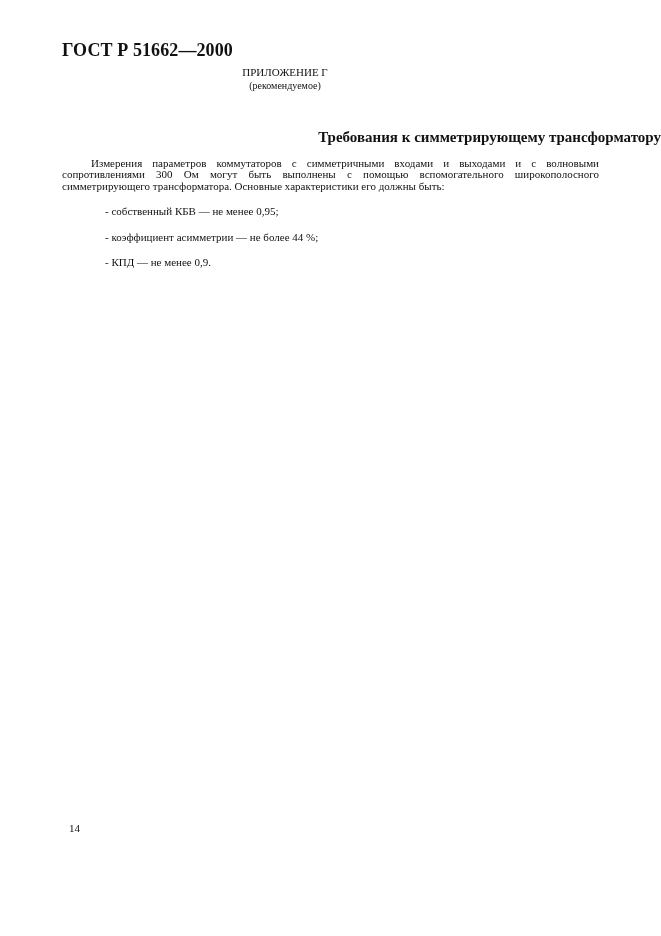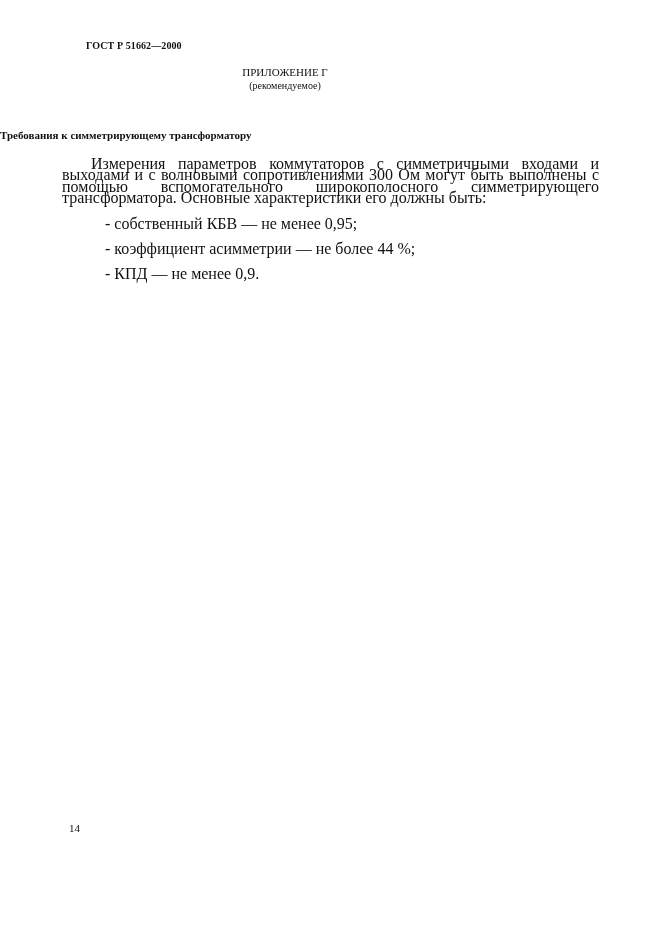--- a/index.html
+++ b/index.html
@@ -3,34 +3,34 @@
 <meta charset="utf-8">
 <style>
   html, body { margin: 0; padding: 0; background: #ffffff; }
   body {
     width: 661px; height: 936px; position: relative; overflow: hidden;
     font-family: "Liberation Serif", "DejaVu Serif", serif;
     color: #111;
   }
   .header {
     position: absolute; left: 62px; top: 40px;
-    font-weight: bold; font-size: 10px; letter-spacing: 0.1px; margin-left: 24px;
+    font-weight: bold; font-size: 18px; letter-spacing: 0.1px;
   }
   .appendix {
     position: absolute; left: 0; width: 570px; top: 66px;
     text-align: center; font-size: 11px; line-height: 13px;
   }
   .appendix .sub { font-size: 10px; }
   .title {
     position: absolute; left: 0; width: 661px; top: 129px;
-    text-align: left; font-weight: bold; font-size: 11px;
+    text-align: right; font-weight: bold; font-size: 15px;
   }
   .body {
     position: absolute; left: 62px; top: 158px; width: 537px;
-    font-size: 16px; line-height: 11.4px;
+    font-size: 11px; line-height: 11.4px;
   }
   .body p { margin: 0; text-align: justify; text-indent: 29px; }
   .body .li { margin: 14px; padding-left: 29px; }
   .pagenum {
     position: absolute; left: 62px; top: 822px; font-size: 11px; margin-left: 7px;
   }
 </style>
 </head>
 <body>
 

